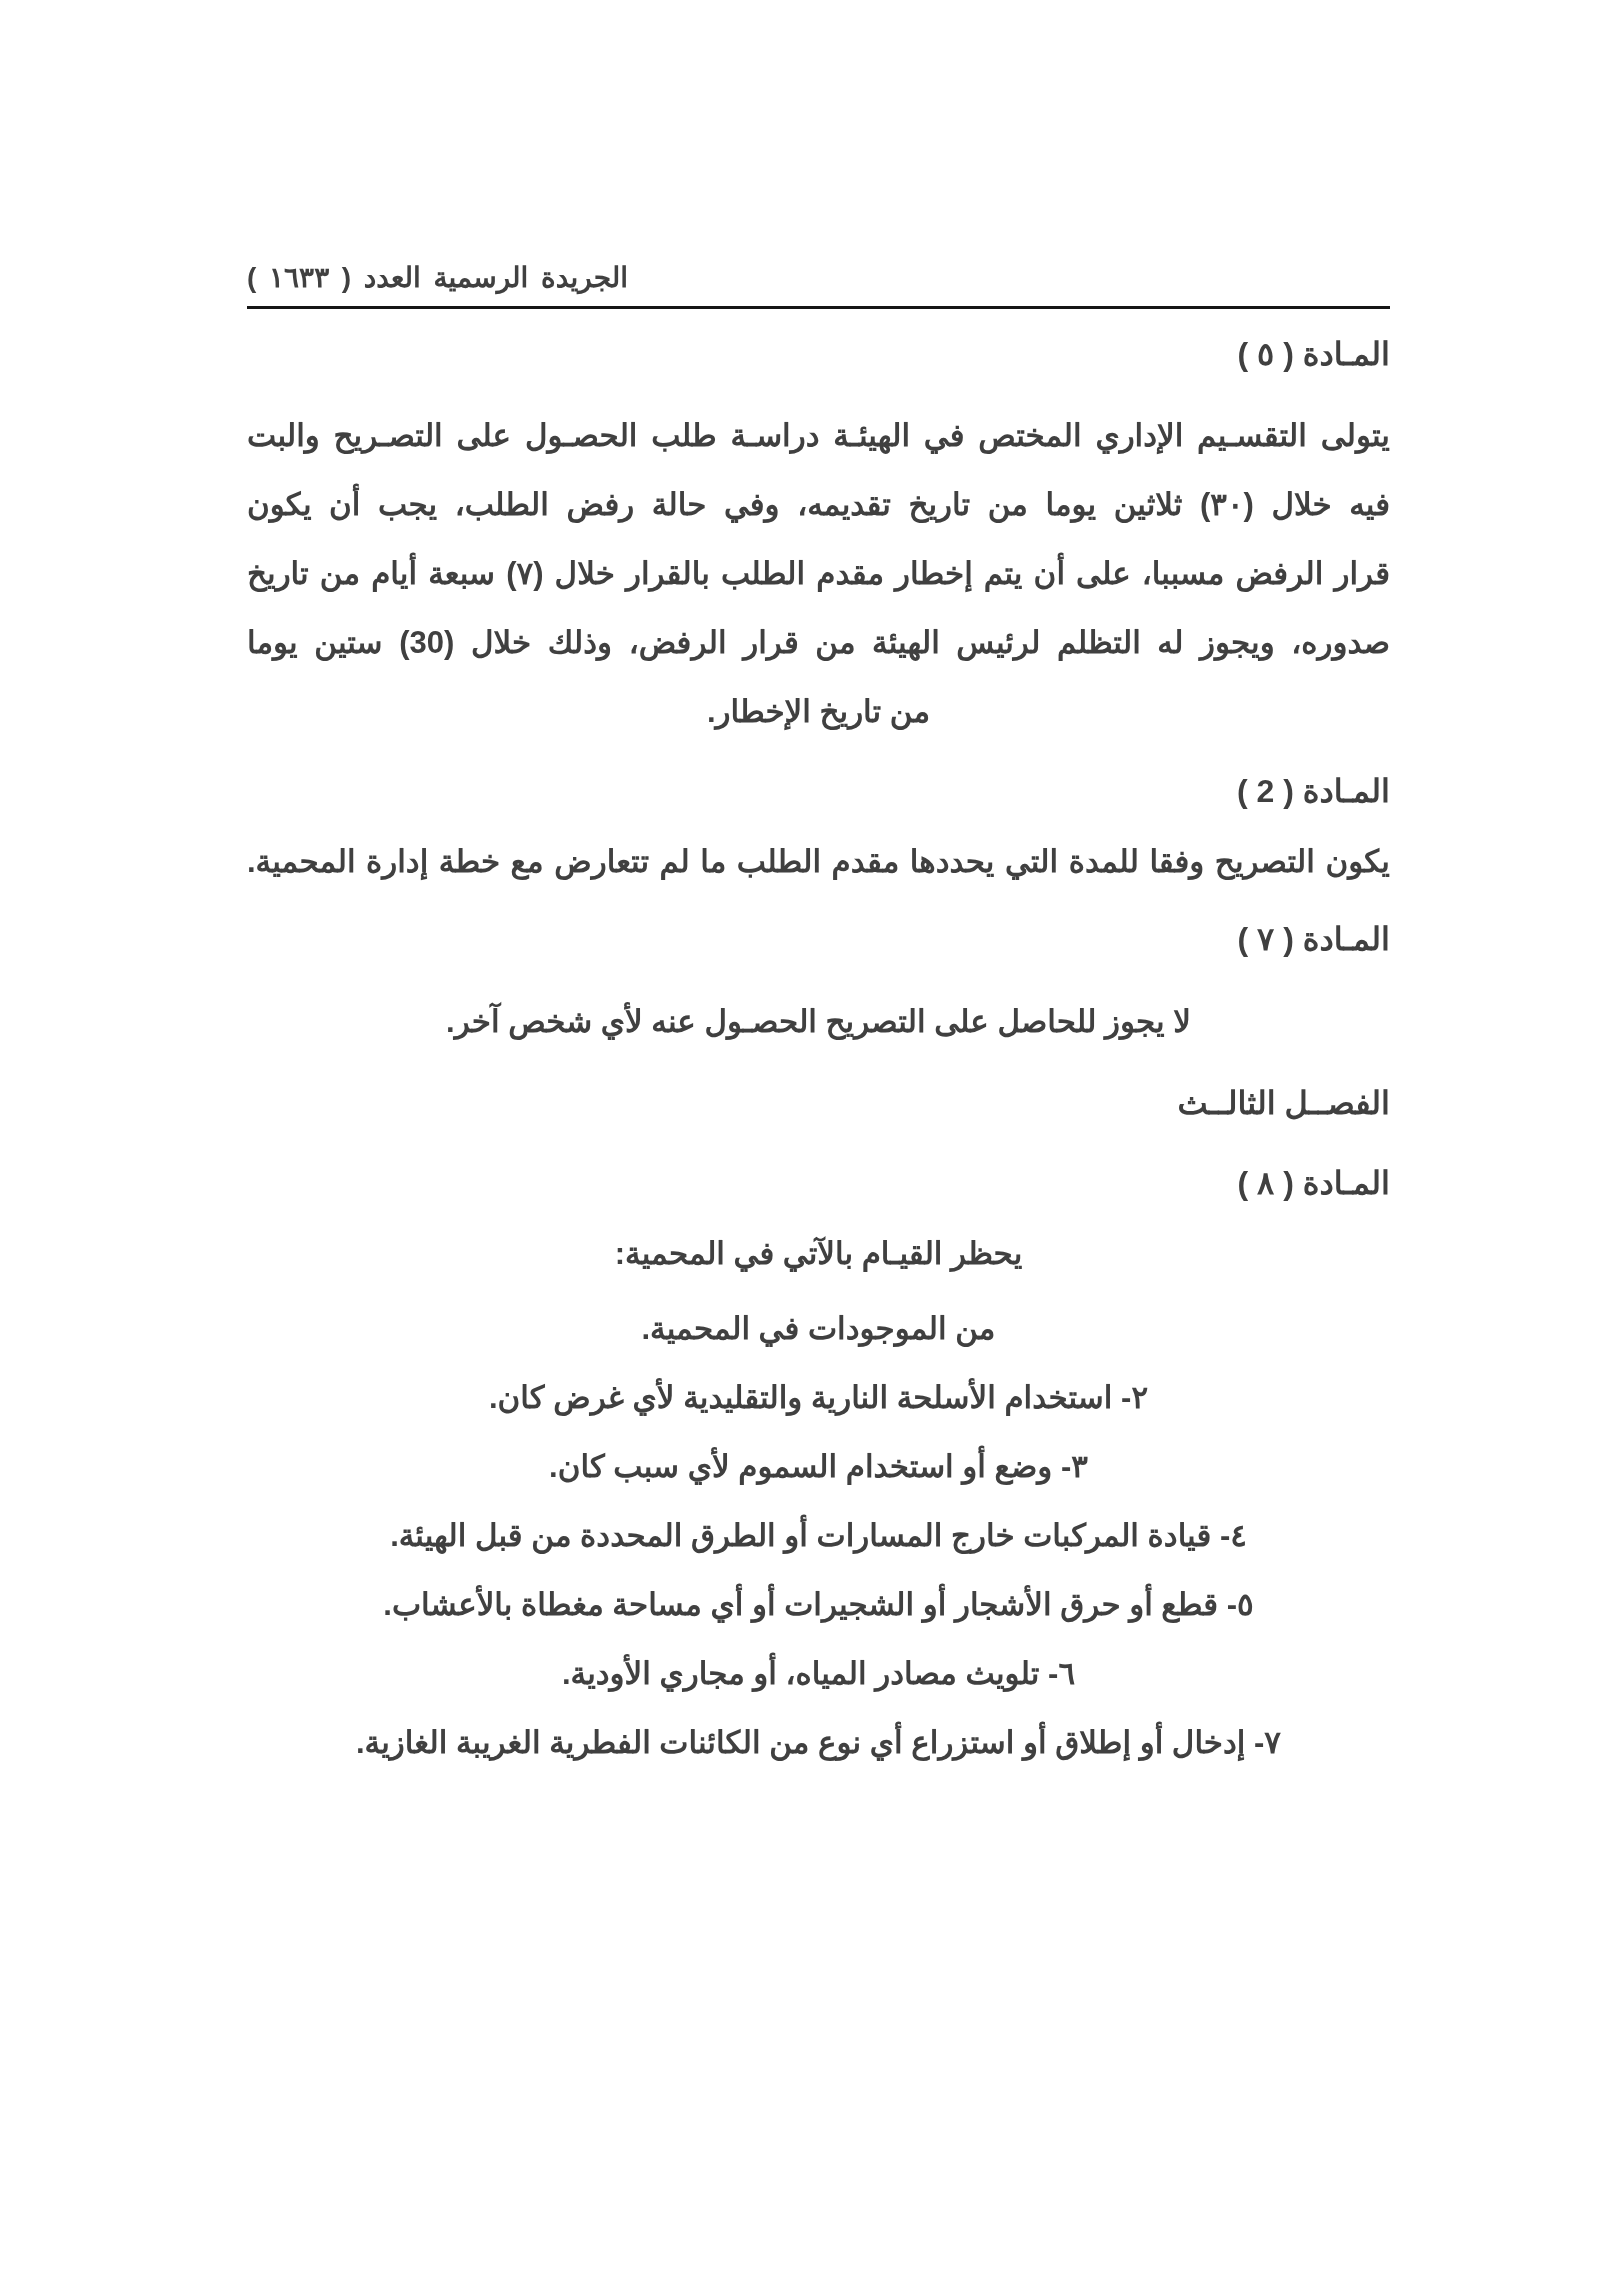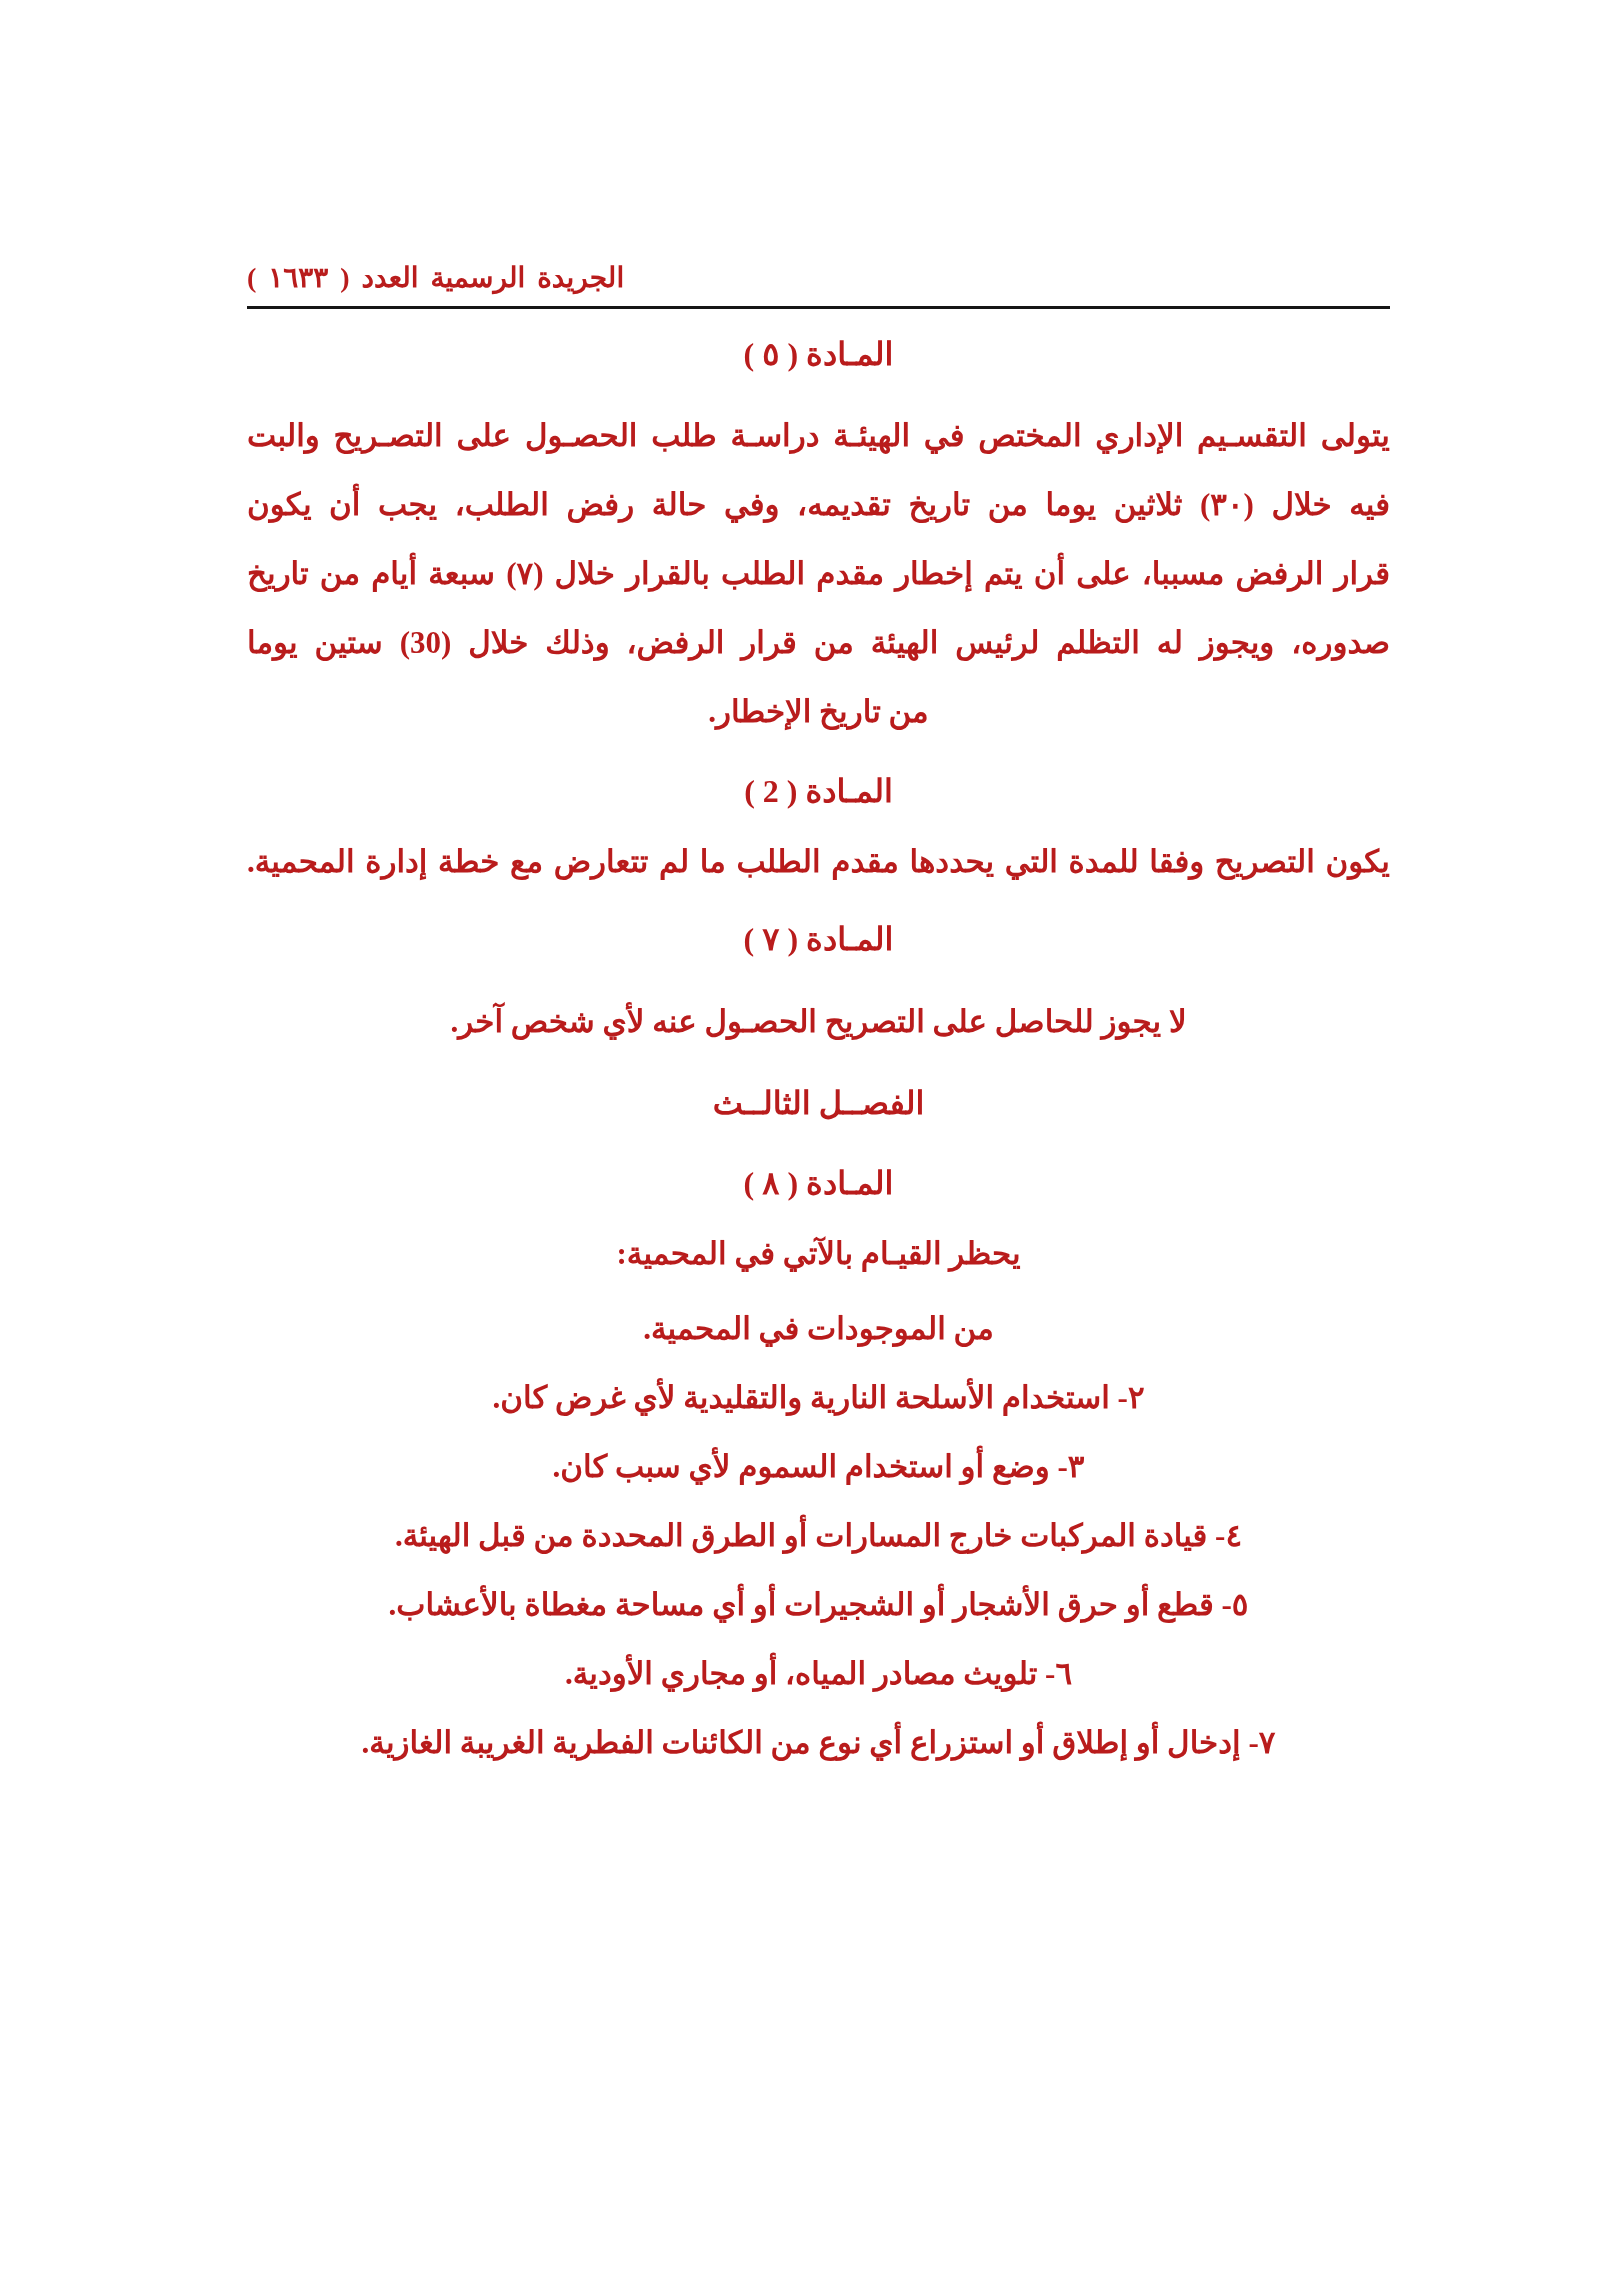--- a/index.html
+++ b/index.html
@@ -2,22 +2,22 @@
 <html lang="ar"><head>
 <meta charset="utf-8">
 <style>
   * { box-sizing: border-box; }
   html, body { margin: 0; padding: 0; background: #ffffff; }
   .page {
     position: relative;
     width: 1621px;
     height: 2293px;
     background: #ffffff;
-    color: #b91c1c;
-    font-family: Liberation Serif, serif;
+    color: #404040;
+    font-family: Liberation Sans, sans-serif;
     font-weight: bold;
     overflow: hidden;
   }
   .content {
     position: absolute;
     left: 247px;
     top: 0;
     width: 1143px;
     direction: rtl;
   }
@@ -32,21 +32,20 @@
   }
   .rule {
     margin-top: 7.8px;
     border-top: 3.9px solid #161616;
     height: 0;
   }
   .art-title {
     margin: 9.8px 0 0 0;
     font-size: 32px;
     line-height: 71px;
-    text-align: center;
     font-weight: bold;
   }
   .line {
     font-size: 31px;
     line-height: 69px;
     text-align: center;
   }
   .just {
     text-align: justify;
     text-align-last: justify;

